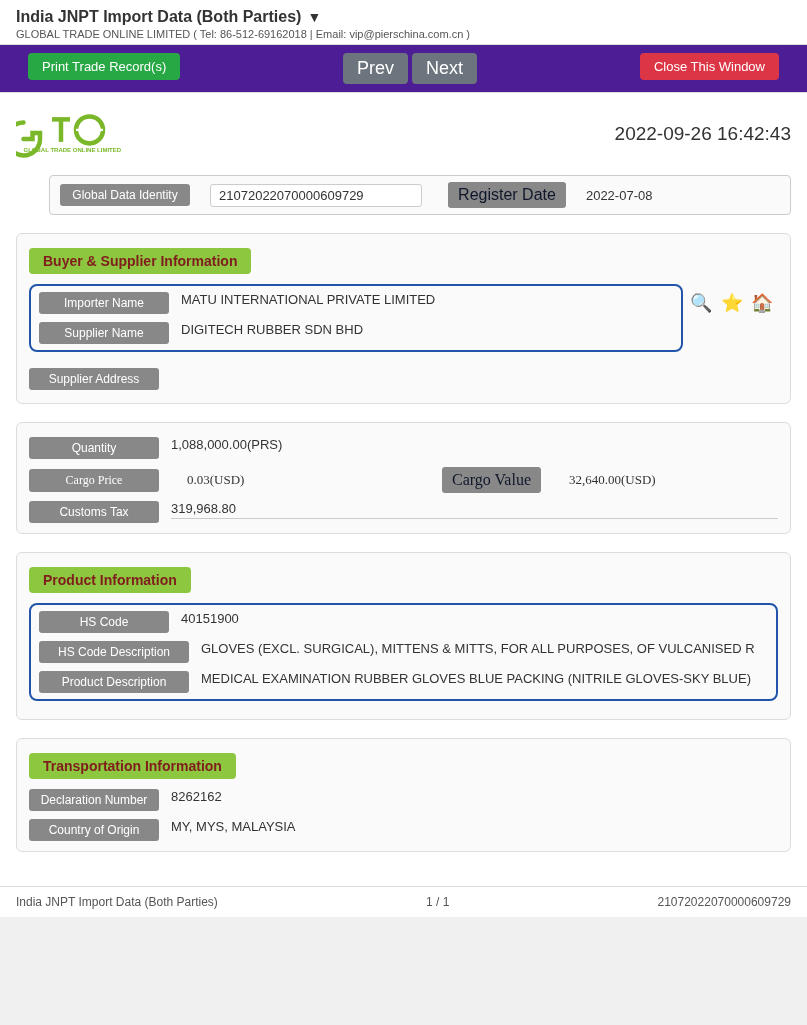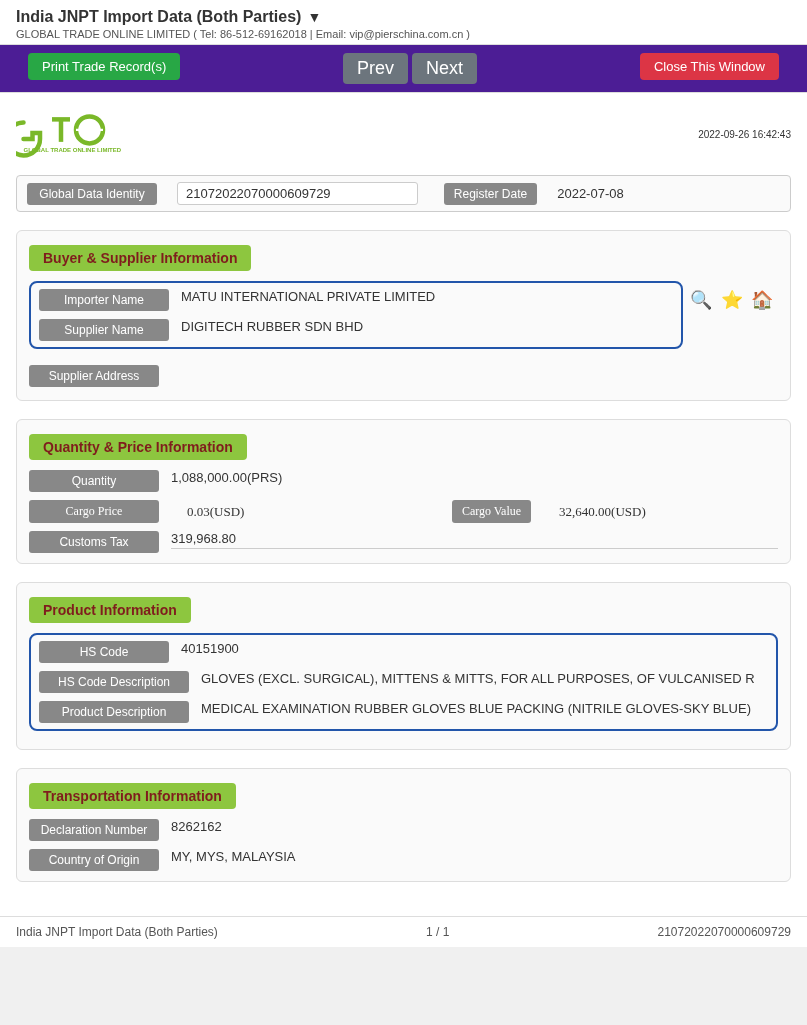--- a/index.html
+++ b/index.html
@@ -78,21 +78,21 @@
     .logo-box {
       display: flex;
       flex-direction: column;
       align-items: flex-start;
     }
     .logo-graphic {
       width: 120px;
       height: 50px;
     }
     .datetime {
-      font-size: 10px;
+      font-size: 19px;
       color: #333;
     }
     .info-value {
       margin-left: 12px;
       font-size: 13px;
       color: #333;
       flex: 1;
     }
     .section-header {
       display: inline-block;
@@ -143,20 +143,21 @@
     }
     .global-id-row {
       display: flex;
       align-items: center;
       gap: 10px;
       border: 1px solid #ccc;
       border-radius: 4px;
       padding: 6px 10px;
       background: #fafafa;
       margin-bottom: 18px;
+      margin-left: 33px;
     }
     .footer-bar {
       background: #fff;
       border-top: 1px solid #ddd;
       padding: 8px 16px;
       display: flex;
       justify-content: space-between;
       align-items: center;
       font-size: 12px;
       color: #555;
@@ -168,24 +169,24 @@
       border-radius: 3px;
       font-size: 12px;
       min-width: 130px;
       text-align: center;
       white-space: nowrap;
       border: none;
       display: inline-block;
     }
     .register-label {
       background: #888;
-      color: #ffffff;
+      color: #0f172a;
       padding: 4px 10px;
       border-radius: 3px;
-      font-size: 12px;
+      font-size: 16px;
       white-space: nowrap;
     }
   </style>
 </head>
 <body>
 
 <div class="top-bar">
   <div class="app-title">
     <span>India JNPT Import Data (Both Parties)</span>
     <span style="cursor:pointer;font-size:14px;">▼</span>
@@ -256,21 +257,20 @@
         <span class="icon-btn">🏠</span>
       </div>
     </div>
     <div class="field-row" style="margin-top:8px;flex-direction:column;">
       <span class="label-btn">Supplier Address</span>
       <span class="info-value" style="border-bottom:1px solid #ccc;flex:1;padding-bottom:2px;"></span>
     </div>
   </div>
 
   <div class="section-block">
-    <span class="section-header">Quantity &amp; Price Information</span>
     <div class="field-row">
       <span class="label-btn">Quantity</span>
       <span class="info-value">1,088,000.00(PRS)</span>
     </div>
     <div class="row-flex">
       <span class="label-btn">Cargo Price</span>
       <span class="info-value" style="min-width:120px;">0.03(USD)</span>
       <span class="register-label" style="margin-left:30px;">Cargo Value</span>
       <span class="info-value">32,640.00(USD)</span>
     </div>

